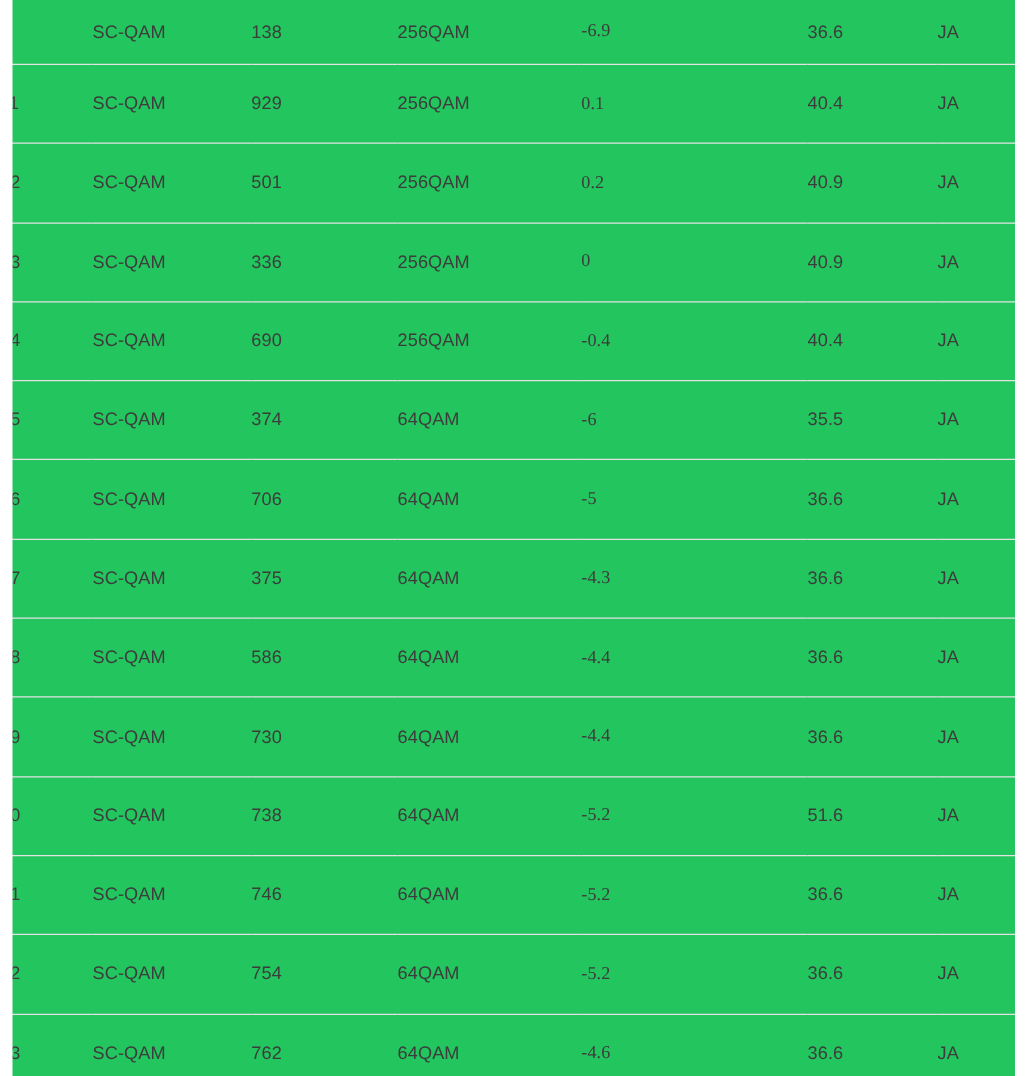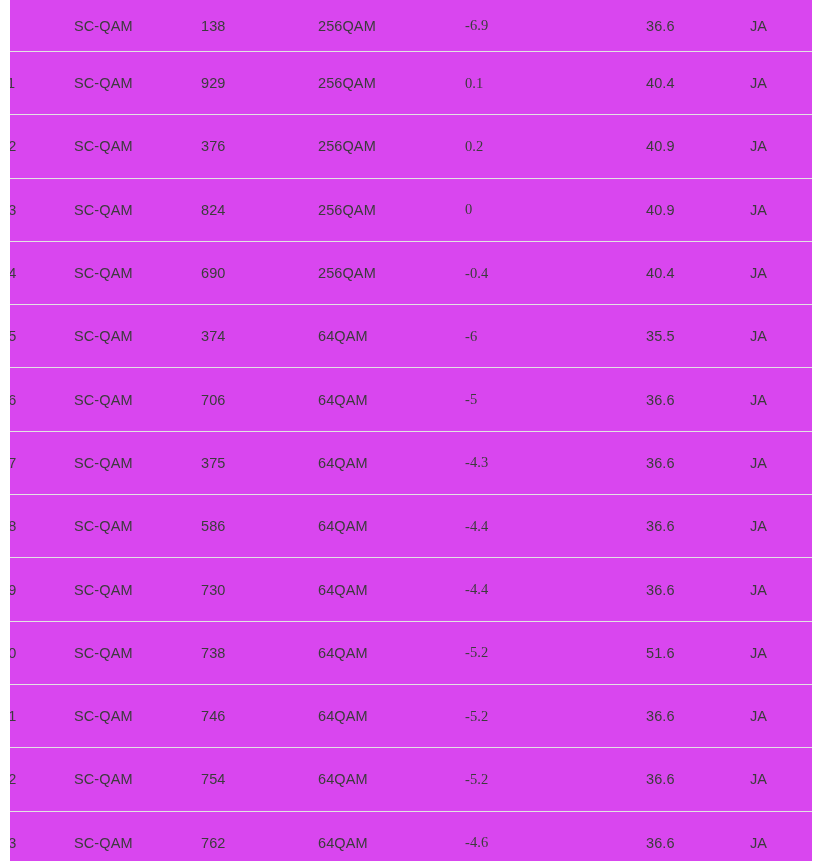--- a/index.html
+++ b/index.html
@@ -9,21 +9,21 @@
     background: #ffffff;
   }
   body {
     font-family: "Liberation Sans", sans-serif;
     -webkit-font-smoothing: antialiased;
   }
   #page {
     position: relative;
     width: 820px;
     height: 861px;
-    background: #d946ef;
+    background: #22c55e;
     overflow: hidden;
   }
   table.channel-table {
     width: 820px;
     border-collapse: collapse;
     table-layout: fixed;
   }
   table.channel-table td {
     height: 62.3px;
     padding: 0;
@@ -103,30 +103,30 @@
           <td class="cell-channel">SC-QAM</td>
           <td class="cell-frequency">929</td>
           <td class="cell-modulation">256QAM</td>
           <td class="cell-power">0.1</td>
           <td class="cell-snr">40.4</td>
           <td class="cell-locked">JA</td>
         </tr>
         <tr>
           <td class="cell-channel">12</td>
           <td class="cell-channel">SC-QAM</td>
-          <td class="cell-frequency">376</td>
+          <td class="cell-frequency">501</td>
           <td class="cell-modulation">256QAM</td>
           <td class="cell-power">0.2</td>
           <td class="cell-snr">40.9</td>
           <td class="cell-locked">JA</td>
         </tr>
         <tr>
           <td class="cell-channel">13</td>
           <td class="cell-channel">SC-QAM</td>
-          <td class="cell-frequency">824</td>
+          <td class="cell-frequency">336</td>
           <td class="cell-modulation">256QAM</td>
           <td class="cell-power">0</td>
           <td class="cell-snr">40.9</td>
           <td class="cell-locked">JA</td>
         </tr>
         <tr>
           <td class="cell-channel">14</td>
           <td class="cell-channel">SC-QAM</td>
           <td class="cell-frequency">690</td>
           <td class="cell-modulation">256QAM</td>

